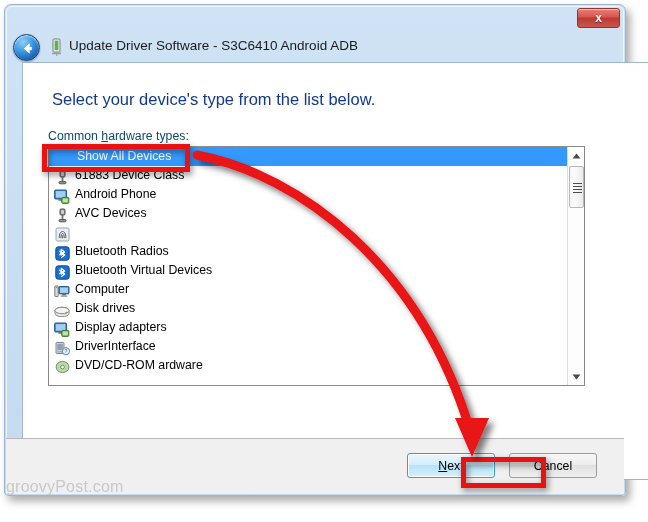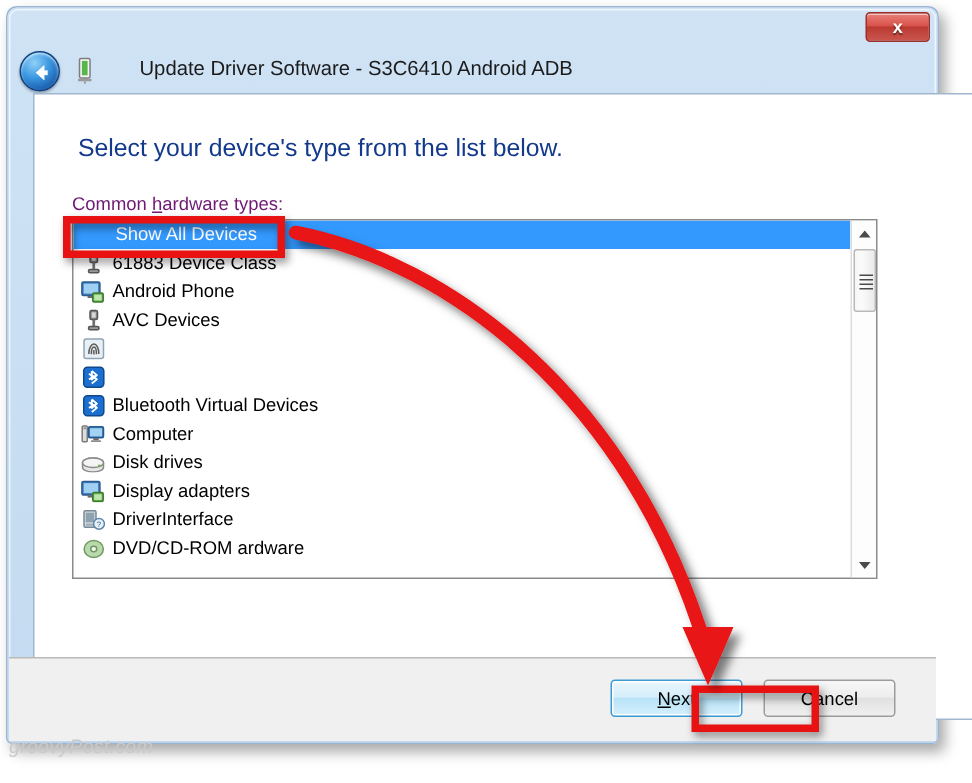--- a/index.html
+++ b/index.html
@@ -44,46 +44,46 @@
     position:absolute;left:8px;top:29px;width:27px;height:27px;border-radius:50%;
     background:radial-gradient(circle at 36% 28%, #8fd0f7 0%, #3a97e0 42%, #1b5fae 76%, #0d3c78 100%);
     border:1px solid #11427f;
     box-shadow:inset 0 1px 2px rgba(255,255,255,.75), 0 1px 2px rgba(0,0,0,.35);
     cursor:pointer;box-sizing:border-box;
   }
   .back-btn svg{position:absolute;left:5px;top:5px;}
   .title-icon{position:absolute;left:45px;top:33px;width:13px;height:18px;}
   .title-text{
     position:absolute;left:64px;top:33px;
-    font-size:13.5px;color:#1b1b1b;white-space:nowrap;margin-left:24px;
+    font-size:13.5px;color:#1b1b1b;white-space:nowrap;
   }
 
   
   .pane{
     position:absolute;left:17px;top:57px;width:633px;height:418px;
     background:#ffffff;border:1px solid #9fb6cc;box-sizing:border-box;
   }
   .heading{
     position:absolute;left:29px;top:27px;
     font-size:16.5px;color:#13398c;white-space:nowrap;
   }
   .sublabel{
     position:absolute;left:25px;top:66px;
-    font-size:12.3px;color:#701a75;white-space:nowrap;
+    font-size:12.3px;color:#0c4a6e;white-space:nowrap;
   }
   .sublabel u{text-decoration:underline;}
 
   
   .listbox{
     position:absolute;left:25px;top:83px;width:537px;height:240px;
     background:#fff;border:1px solid #8a8a8a;box-sizing:border-box;overflow:hidden;
   }
   .list-scroll{position:absolute;left:0;top:0;right:17px;bottom:0;overflow:hidden;}
   .row{
-    height:19px;display:flex;align-items:center;
+    height:19px;display:flex;align-items:flex-end;
     font-size:12.3px;color:#000;padding-left:4px;white-space:nowrap;
   }
   .row .ico{
     width:18px;height:16px;margin-right:4px;flex:none;
     display:flex;align-items:center;justify-content:center;
   }
   .row.sel{background:#3399ff;color:#fff;}
   .row.sel .label{padding:0 2px;}
   .row.sel .ico{visibility:hidden;}
   .row .label{line-height:19px;}
@@ -132,22 +132,22 @@
   
   .anno-box{
     position:absolute;border:5px solid #e81212;box-sizing:border-box;
     filter:drop-shadow(2px 3px 3px rgba(0,0,0,.45));
   }
   #anno-list{left:42px;top:144px;width:148px;height:28px;}
   #anno-next{left:461px;top:457px;width:85px;height:31px;}
   .anno-arrow{position:absolute;left:0;top:0;width:648px;height:522px;pointer-events:none;}
 
   .watermark{
-    position:absolute;left:6px;top:490px;
-    font-size:13px;color:#c9c9c9;letter-spacing:.2px;font-style:italic;
+    position:absolute;left:6px;top:478px;
+    font-size:16px;color:#c9c9c9;letter-spacing:.2px;
   }
 </style>
 </head>
 <body>
 
 <div id="root">
 
   <div class="window">
     <div class="window-inner-hl"></div>
 
@@ -240,20 +240,21 @@
               </span>
             </div>
             <div class="row">
               <span class="ico">
                 <svg width="15" height="15" viewBox="0 0 15 15">
                   <rect x="0.8" y="0.8" width="13.4" height="13.4" rx="2.5" fill="#1b6fd1" stroke="#10488c"></rect>
                   <path d="M6.2 3.3 L9.6 6.1 L6.2 9 L6.2 3.3 M6.2 11.7 L9.6 8.9 L6.2 6.1" stroke="#ffffff" stroke-width="1.25" fill="none" stroke-linejoin="round"></path>
                   <path d="M4.3 5.1 L9.6 8.9 M4.3 8.9 L9.6 6.1" stroke="#ffffff" stroke-width="1.25"></path>
                 </svg>
               </span>
+              <span class="label">Bluetooth Radios</span>
             </div>
             <div class="row">
               <span class="ico">
                 <svg width="15" height="15" viewBox="0 0 15 15">
                   <rect x="0.8" y="0.8" width="13.4" height="13.4" rx="2.5" fill="#1b6fd1" stroke="#10488c"></rect>
                   <path d="M6.2 3.3 L9.6 6.1 L6.2 9 L6.2 3.3 M6.2 11.7 L9.6 8.9 L6.2 6.1" stroke="#ffffff" stroke-width="1.25" fill="none" stroke-linejoin="round"></path>
                   <path d="M4.3 5.1 L9.6 8.9 M4.3 8.9 L9.6 6.1" stroke="#ffffff" stroke-width="1.25"></path>
                 </svg>
               </span>
               <span class="label">Bluetooth Virtual Devices</span>

